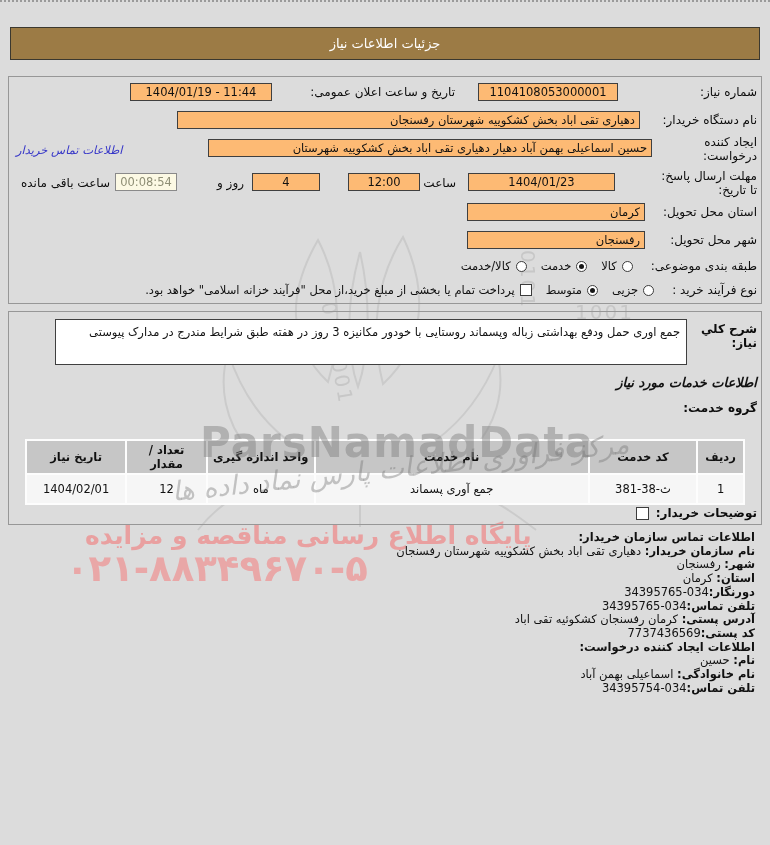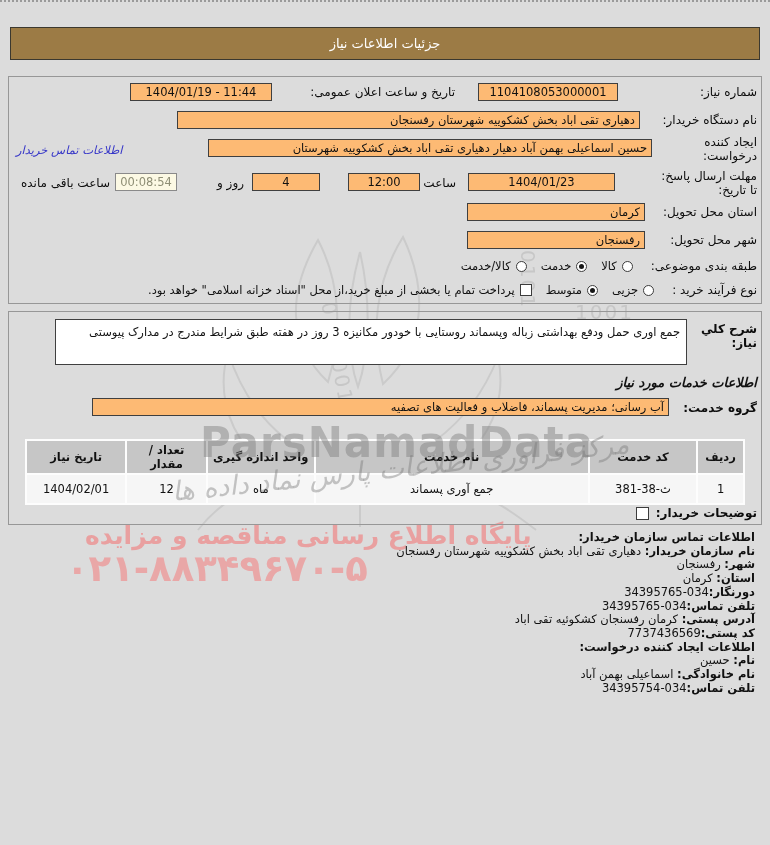--- a/index.html
+++ b/index.html
@@ -137,33 +137,32 @@
             <span class="radio"></span>
             <span class="olbl">جزیی</span>
           </span>
           <span class="opt">
             <span class="radio sel"></span>
             <span class="olbl">متوسط</span>
           </span>
         </span>
       <span class="opt">
         <span class="cb"></span>
-        <span class="olbl">پرداخت تمام یا بخشی از مبلغ خرید،از محل "اسناد خزانه اسلامی" خواهد بود.</span>
+        <span class="olbl">پرداخت تمام یا بخشی از مبلغ خرید،از محل "فرآیند خزانه اسلامی" خواهد بود.</span>
       </span>
     </div>
   </div>
 
   <div class="gbox" id="box2">
     <div class="lbl wrap b" style="top:10px;right:4px;width:62px">شرح کلي نیاز:</div>
     <div class="descbox" style="top:7px;right:74px;width:632px;height:46px">جمع اوری حمل ودفع بهداشتی زباله وپسماند روستایی با خودور مکانیزه 3 روز در هفته طبق شرایط مندرج در مدارک پیوستی</div>
 
     <div class="sect" style="top:63px;right:4px">اطلاعات خدمات مورد نیاز</div>
 
     <div class="lbl b" style="top:89px;right:4px">گروه خدمت:</div>
-    <div class="ibox r" style="top:86px;right:92px;width:577px">آب رسانی؛ مدیریت پسماند، فاضلاب و فعالیت های تصفیه</div>
 
     <div class="twrap">
       <table id="services-table">
           <colgroup>
             <col style="width: 45px;">
             <col style="width: 108px;">
             <col style="width: 280px;">
             <col style="width: 108px;">
             <col style="width: 80px;">
             <col style="width: 99px;">

